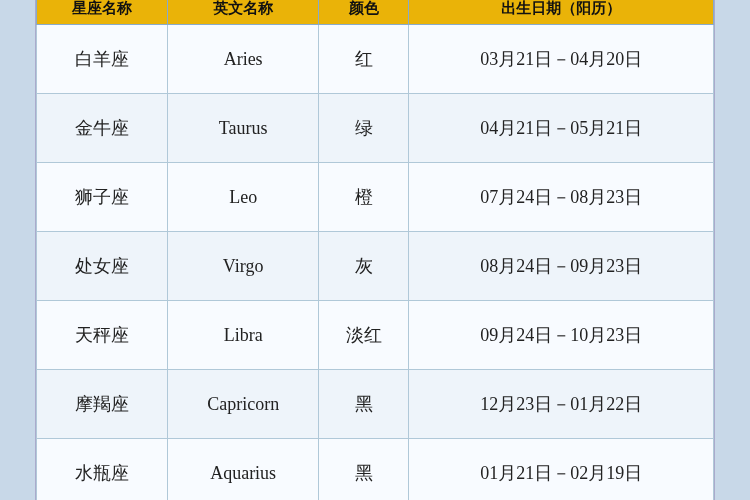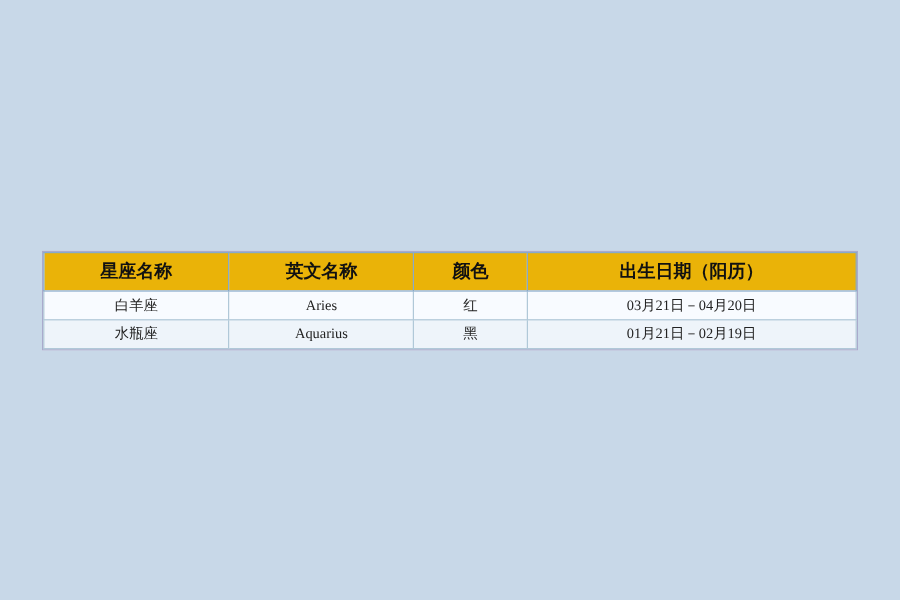--- a/index.html
+++ b/index.html
@@ -33,23 +33,23 @@
       color: #111;
     }
     tbody tr {
       background-color: #f8fbff;
     }
     tbody tr:nth-child(even) {
       background-color: #eef4fa;
     }
     tbody td {
       border: 1px solid #b0c8d8;
-      padding: 3px 8px;
+      padding: 22px 8px;
       text-align: center;
-      font-size: 12px;
+      font-size: 18px;
       color: #222;
     }
   </style>
 </head>
 <body>
 
 <div class="table-container">
   <table>
     <thead>
       <tr>
@@ -60,20 +60,50 @@
       </tr>
     </thead>
     <tbody id="table-body">
     <tr>
           <td>白羊座</td>
           <td>Aries</td>
           <td>红</td>
           <td>03月21日－04月20日</td>
         </tr>
         <tr>
+          <td>金牛座</td>
+          <td>Taurus</td>
+          <td>绿</td>
+          <td>04月21日－05月21日</td>
+        </tr>
+        <tr>
+          <td>狮子座</td>
+          <td>Leo</td>
+          <td>橙</td>
+          <td>07月24日－08月23日</td>
+        </tr>
+        <tr>
+          <td>处女座</td>
+          <td>Virgo</td>
+          <td>灰</td>
+          <td>08月24日－09月23日</td>
+        </tr>
+        <tr>
+          <td>天秤座</td>
+          <td>Libra</td>
+          <td>淡红</td>
+          <td>09月24日－10月23日</td>
+        </tr>
+        <tr>
+          <td>摩羯座</td>
+          <td>Capricorn</td>
+          <td>黑</td>
+          <td>12月23日－01月22日</td>
+        </tr>
+        <tr>
           <td>水瓶座</td>
           <td>Aquarius</td>
           <td>黑</td>
           <td>01月21日－02月19日</td>
         </tr>
       </tbody>
   </table>
 </div>
 
 </body></html>

